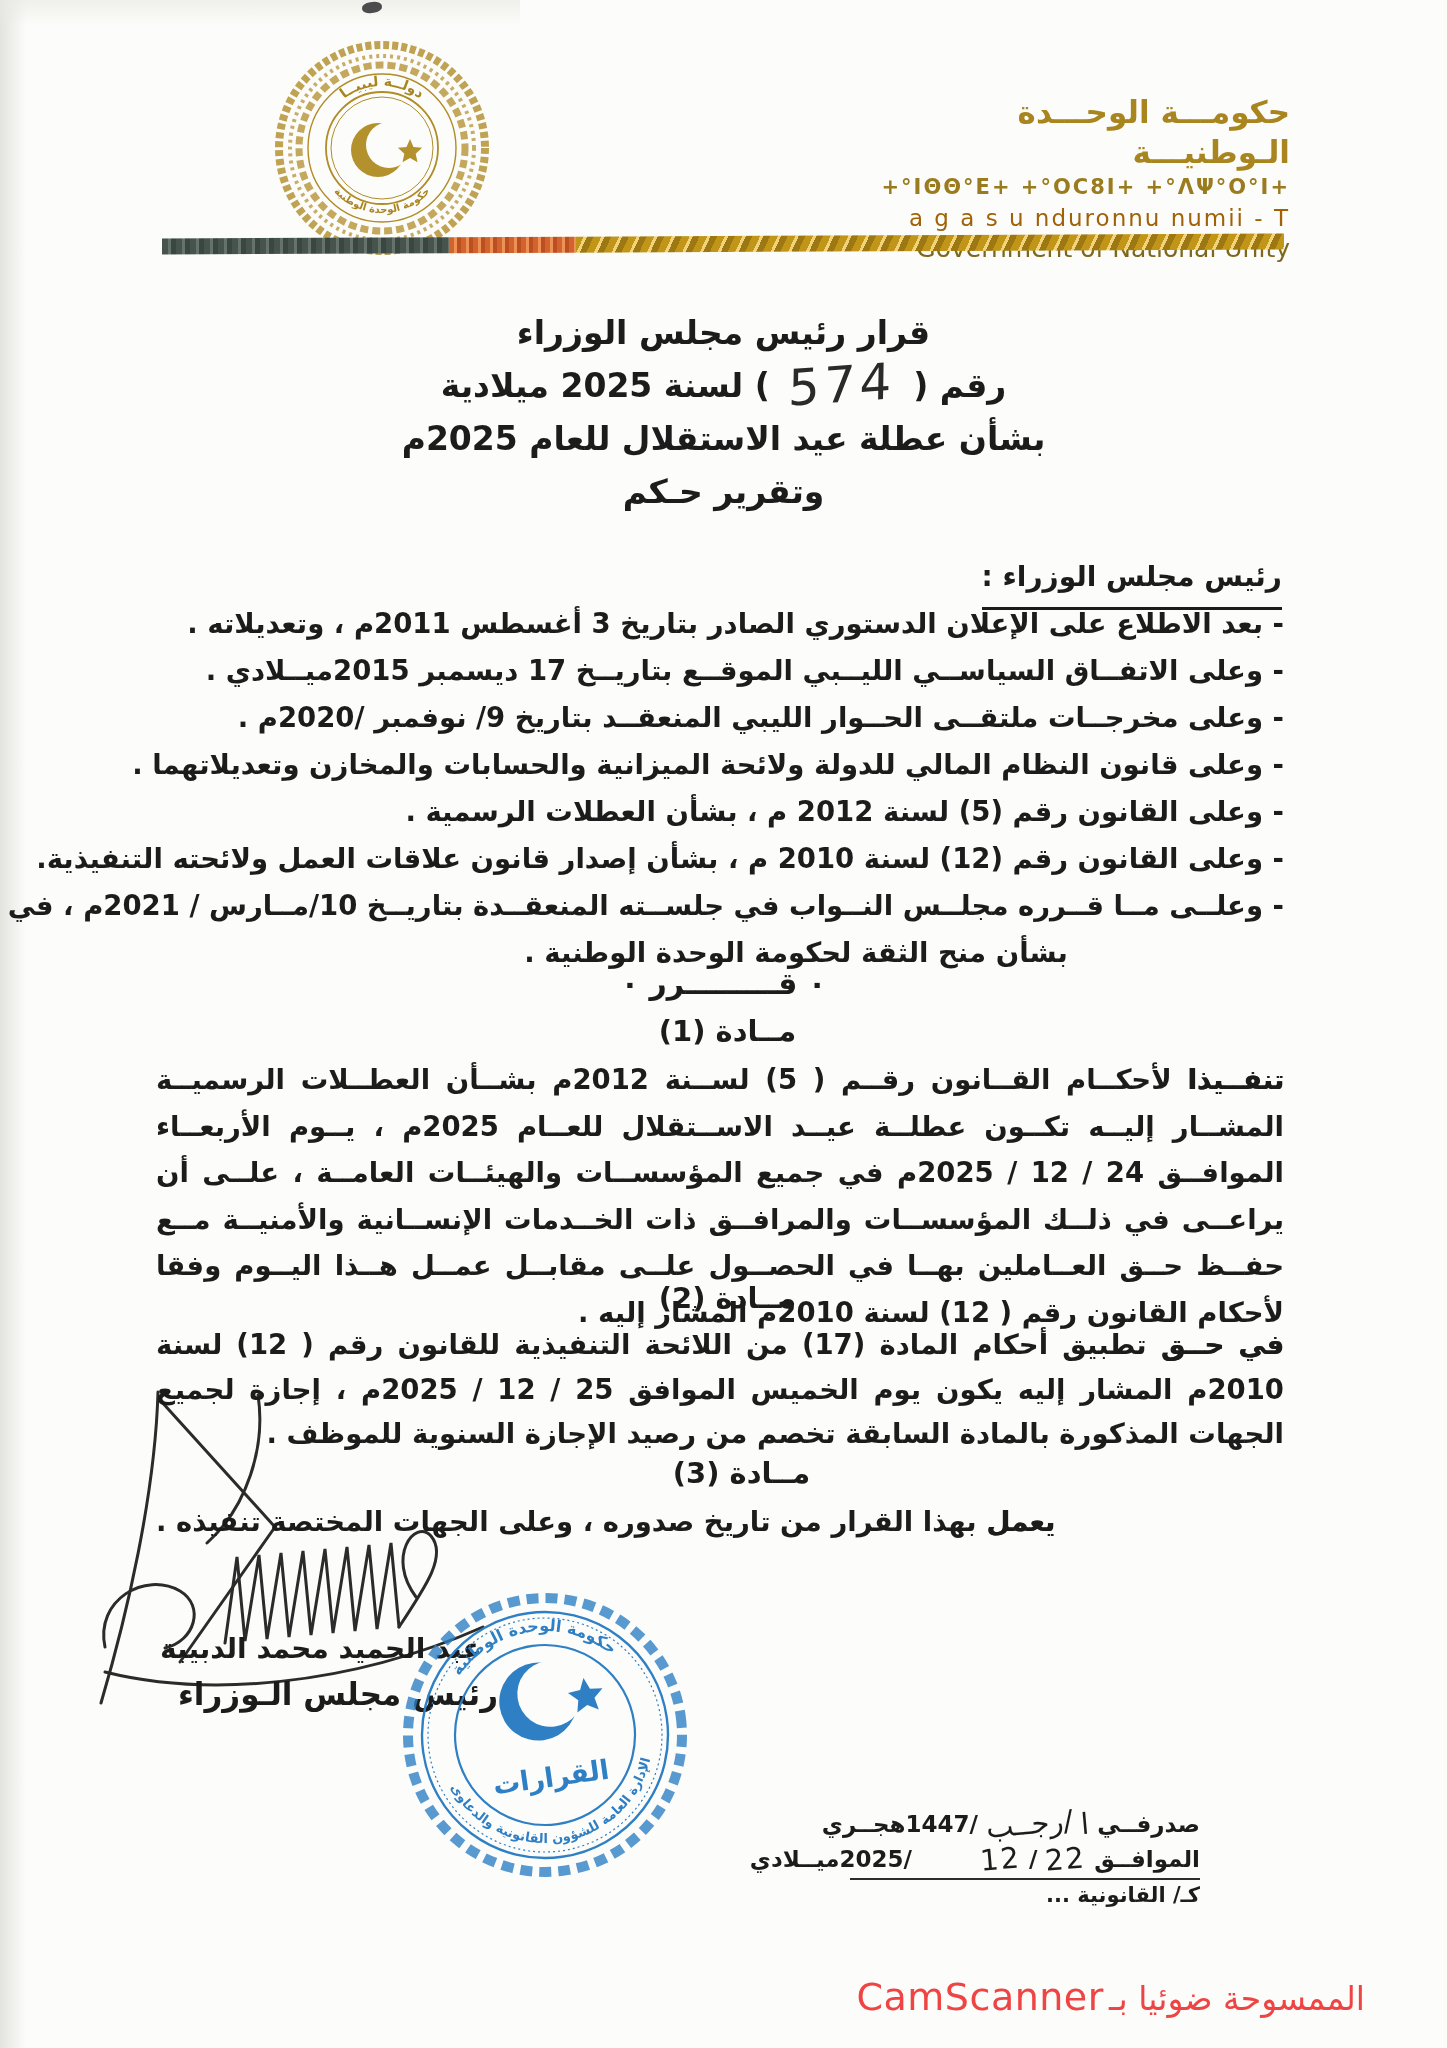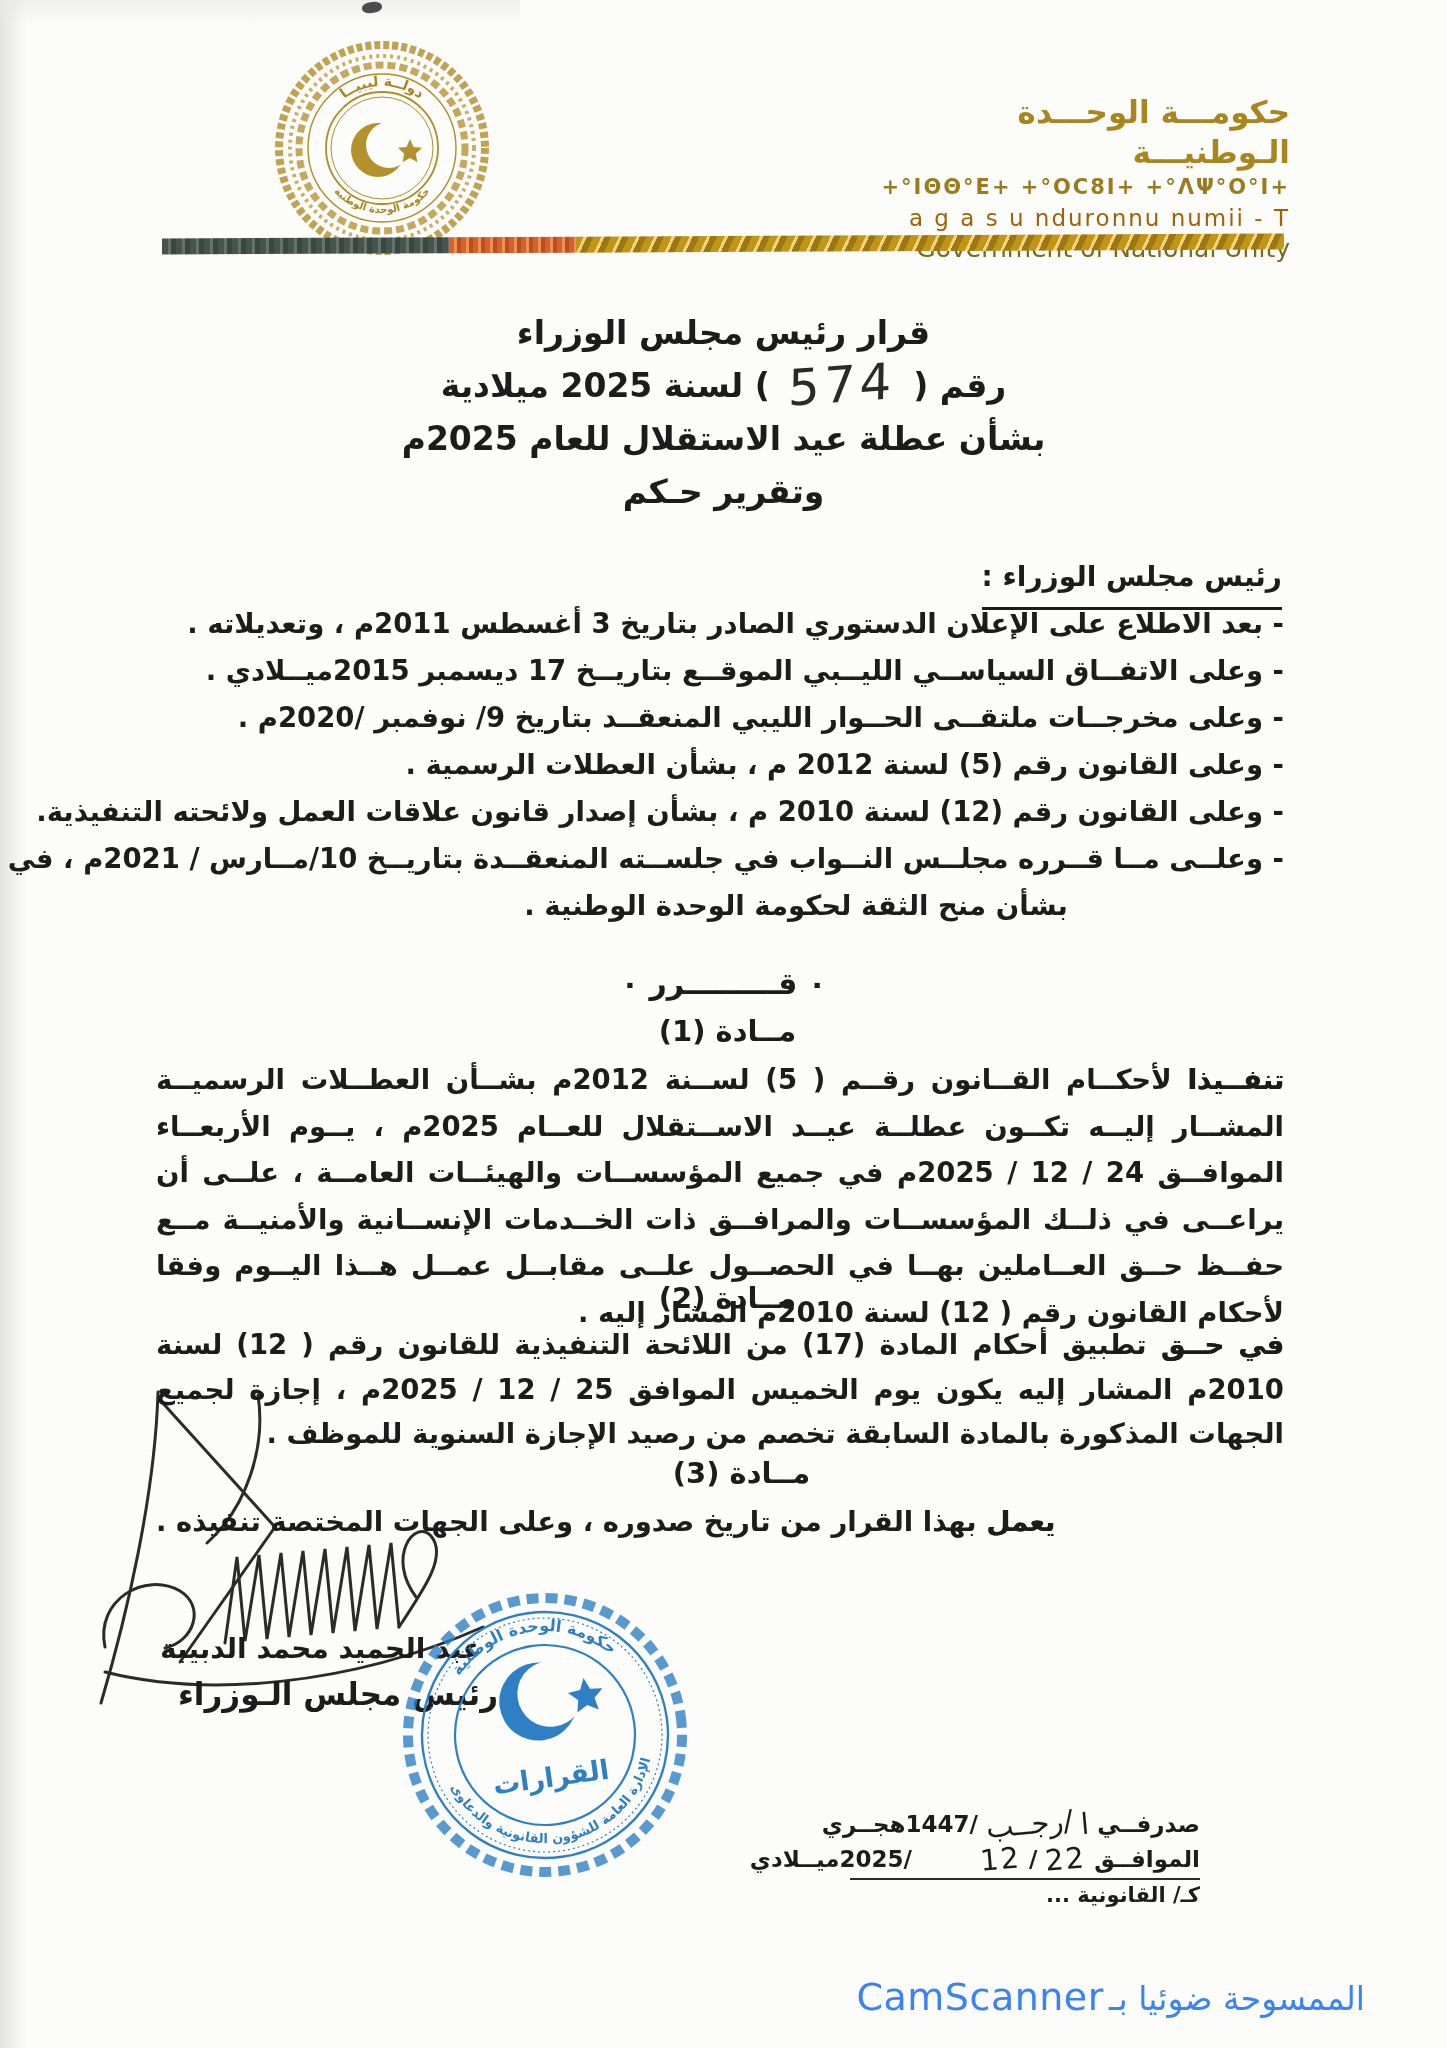--- a/index.html
+++ b/index.html
@@ -44,21 +44,21 @@
   .sig-svg{left:85px;top:1385px;}
   .stamp-svg{left:395px;top:1585px;}
   
   .issued{right:247px;top:1806px;width:350px;direction:rtl;font-size:23px;font-weight:700;}
   .issued .row{line-height:33px;white-space:nowrap;}
   .issued .row2{border-bottom:2px solid #2c2c2c;padding-bottom:2px;}
   .issued .hand-sm{font-weight:400;font-size:29px;display:inline-block;transform:rotate(-5deg);position:relative;top:2px;letter-spacing:2px;}
   .issued .gap{display:inline-block;width:52px;}
   .issued .row3{font-size:21px;line-height:30px;}
   
-  .footer{right:82px;top:1975px;direction:rtl;white-space:nowrap;color:#3b82f6;}
+  .footer{right:82px;top:1975px;direction:rtl;white-space:nowrap;color:#ef4444;}
   .footer .f-ar{font-size:33px;font-weight:400;}
   .footer .f-app{font-size:38px;font-weight:400;letter-spacing:0.5px;}
 </style>
 </head>
 <body>
 
 <div class="page">
 
   <div class="abs scan-left"></div>
   <div class="abs scan-top"></div>
@@ -110,20 +110,21 @@
     </div>
     <div class="title-line">بشأن عطلة عيد الاستقلال للعام 2025م</div>
     <div class="title-line">وتقرير حـكم</div>
   </div>
 
   <div class="abs pre-head">رئيس مجلس الوزراء :</div>
   <div class="abs bullets">
     <div class="b-item">- بعد الاطلاع على الإعلان الدستوري الصادر بتاريخ 3 أغسطس 2011م ، وتعديلاته .</div>
     <div class="b-item">- وعلى الاتفــاق السياســي الليــبي الموقــع بتاريــخ 17 ديسمبر 2015ميــلادي .</div>
     <div class="b-item">- وعلى مخرجــات ملتقــى الحــوار الليبي المنعقــد بتاريخ 9/ نوفمبر /2020م .</div>
+    <div class="b-item">- وعلى قانون النظام المالي للدولة ولائحة الميزانية والحسابات والمخازن وتعديلاتهما .</div>
     <div class="b-item">- وعلى القانون رقم (5) لسنة 2012 م ، بشأن العطلات الرسمية .</div>
     <div class="b-item">- وعلى القانون رقم (12) لسنة 2010 م ، بشأن إصدار قانون علاقات العمل ولائحته التنفيذية.</div>
     <div class="b-item">- وعلــى مــا قــرره مجلــس النــواب في جلســته المنعقــدة بتاريــخ 10/مــارس / 2021م ، في مدينــة ســرت</div>
     <div class="b-cont">بشأن منح الثقة لحكومة الوحدة الوطنية .</div>
   </div>
 
   <div class="abs decided">٠ قـــــــــرر ٠</div>
 
   <div class="abs art-h" style="top:1014px;">مــادة (1)</div>
   <div class="abs para" style="top:1056px;">

